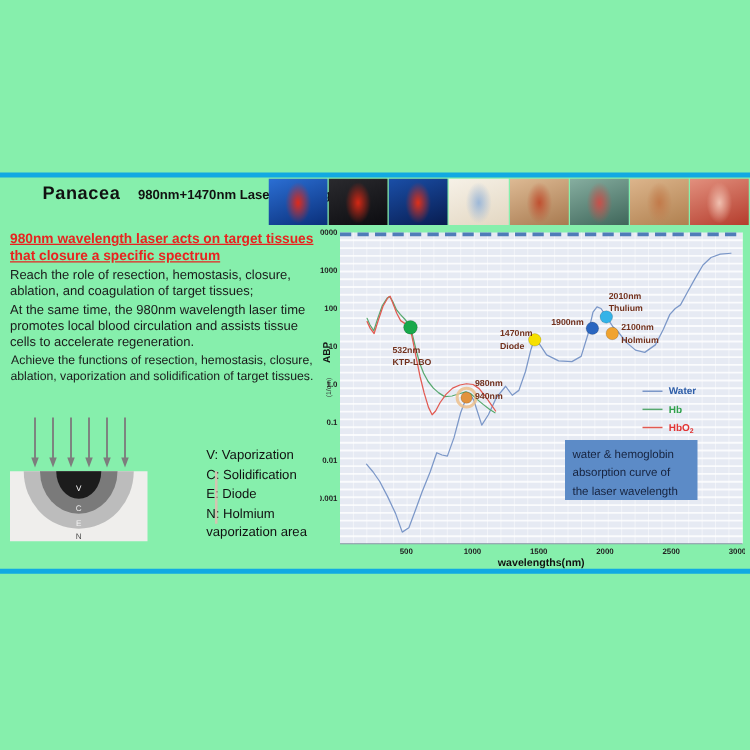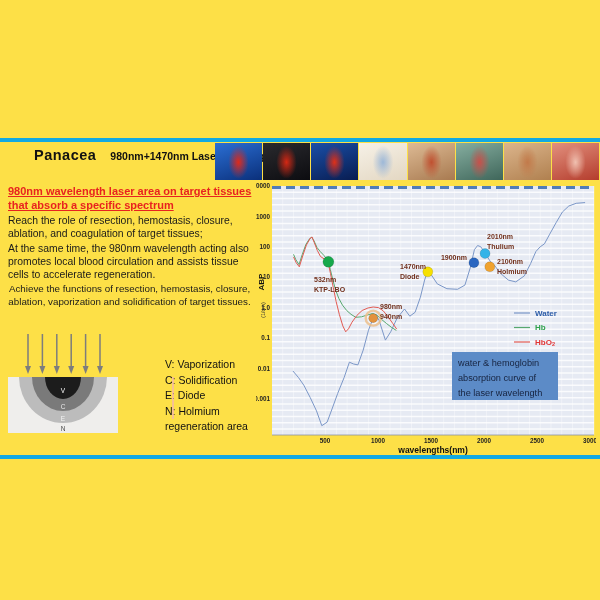--- a/index.html
+++ b/index.html
@@ -1,17 +1,17 @@
 <!DOCTYPE html>
 <html><head>
 <meta charset="utf-8">
 <style>
   html,body{margin:0;padding:0;}
   body{width:600px;height:600px;background:#fff;font-family:"Liberation Sans",sans-serif;overflow:hidden;}
-  .page{position:relative;width:600px;height:600px;background:#fde047;}
+  .page{position:relative;width:600px;height:600px;background:#86efac;}
   .accent-bar{position:absolute;left:0;width:600px;height:4px;background:#12a9e2;}
   .bar-top{top:138px;}
   .bar-bottom{top:455px;}
   .brand-row{position:absolute;left:34px;top:147px;display:flex;align-items:baseline;white-space:nowrap;}
   .brand{font-size:14.5px;font-weight:bold;color:#111;letter-spacing:.5px;}
   .brand-title{font-size:10.5px;font-weight:bold;color:#111;margin-left:14px;}
   .photos{position:absolute;left:215px;top:143px;width:384px;height:37px;display:flex;gap:1px;}
   .photo{flex:1;height:37px;}
   .content{position:absolute;left:8px;top:185px;width:248px;}
   .red-head{font-size:11px;font-weight:bold;color:#e8231f;text-decoration:underline;line-height:13.5px;margin:0 0 2px 0;}
@@ -40,23 +40,23 @@
       <div class="photo" style="background: radial-gradient(30% 62% at 50% 52%, rgb(212, 40, 20) 0%, rgba(0, 0, 0, 0) 72%), linear-gradient(160deg, rgb(42, 42, 46), rgb(12, 12, 16));"></div>
       <div class="photo" style="background: radial-gradient(30% 62% at 50% 52%, rgb(224, 48, 24) 0%, rgba(0, 0, 0, 0) 72%), linear-gradient(160deg, rgb(26, 79, 168), rgb(8, 28, 80));"></div>
       <div class="photo" style="background: radial-gradient(30% 62% at 50% 52%, rgb(157, 184, 216) 0%, rgba(0, 0, 0, 0) 72%), linear-gradient(160deg, rgb(246, 241, 231), rgb(227, 215, 194));"></div>
       <div class="photo" style="background: radial-gradient(30% 62% at 50% 52%, rgb(192, 80, 48) 0%, rgba(0, 0, 0, 0) 72%), linear-gradient(160deg, rgb(221, 186, 148), rgb(168, 122, 80));"></div>
       <div class="photo" style="background: radial-gradient(30% 62% at 50% 52%, rgb(200, 80, 74) 0%, rgba(0, 0, 0, 0) 72%), linear-gradient(160deg, rgb(134, 174, 160), rgb(63, 102, 90));"></div>
       <div class="photo" style="background: radial-gradient(30% 62% at 50% 52%, rgb(194, 122, 74) 0%, rgba(0, 0, 0, 0) 72%), linear-gradient(160deg, rgb(220, 181, 140), rgb(176, 128, 79));"></div>
       <div class="photo" style="background: radial-gradient(30% 62% at 50% 52%, rgb(240, 192, 176) 0%, rgba(0, 0, 0, 0) 72%), linear-gradient(160deg, rgb(226, 144, 126), rgb(180, 60, 44));"></div>
     </div>
 
   <div class="content">
-    <p class="red-head">980nm wavelength laser area on target tissues that absorb a specific spectrum</p>
+    <p class="red-head">980nm wavelength laser acts on target tissues that closure a specific spectrum</p>
     <p class="para">Reach the role of resection, hemostasis, closure, ablation, and coagulation of target tissues;</p>
-    <p class="para">At the same time, the 980nm wavelength acting also promotes local blood circulation and assists tissue cells to accelerate regeneration.</p>
+    <p class="para">At the same time, the 980nm wavelength laser time promotes local blood circulation and assists tissue cells to accelerate regeneration.</p>
     <p class="para para-small">Achieve the functions of resection, hemostasis, closure, ablation, vaporization and solidification of target tissues.</p>
   </div>
 
   <div class="diagram-wrap">
     <svg width="120" height="104" viewBox="0 0 120 104">
       <g id="arrows">
           <line x1="20" y1="2" x2="20" y2="36" stroke="#7d7d7d" stroke-width="1.5"></line>
           <polygon points="17,34 23,34 20,42" fill="#7d7d7d"></polygon>
           <line x1="34.4" y1="2" x2="34.4" y2="36" stroke="#7d7d7d" stroke-width="1.5"></line>
           <polygon points="31.4,34 37.4,34 34.4,42" fill="#7d7d7d"></polygon>
@@ -83,21 +83,21 @@
       <text x="55" y="89" font-size="6.5" fill="#f4f4f4" text-anchor="middle">E</text>
       <text x="55" y="99" font-size="6.5" fill="#4a4a4a" text-anchor="middle">N</text>
     </svg>
   </div>
 
   <div class="tissue-legend">
       <div>V: Vaporization</div>
       <div>C: Solidification</div>
       <div>E: Diode</div>
       <div>N: Holmium</div>
-      <div>regeneration area</div>
+      <div>vaporization area</div>
     </div>
   <div class="pink-line"></div>
 
   <div class="chart-wrap">
     <svg id="chart-svg" width="340" height="278" viewBox="0 0 340 278">
         <rect x="16" y="4" width="322" height="249" fill="#e6eaf3"></rect>
         <g>
           <line x1="16" y1="10.23" x2="338" y2="10.23" stroke="#ffffff" stroke-opacity="0.8" stroke-width="1.5"></line>
           <line x1="16" y1="16.46" x2="338" y2="16.46" stroke="#ffffff" stroke-opacity="0.8" stroke-width="1.5"></line>
           <line x1="16" y1="22.69" x2="338" y2="22.69" stroke="#ffffff" stroke-opacity="0.8" stroke-width="1.5"></line>

